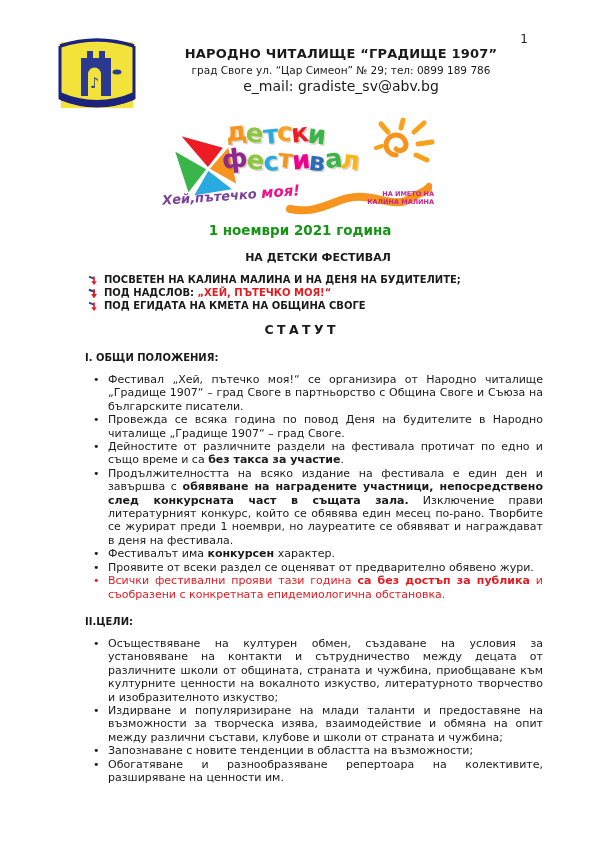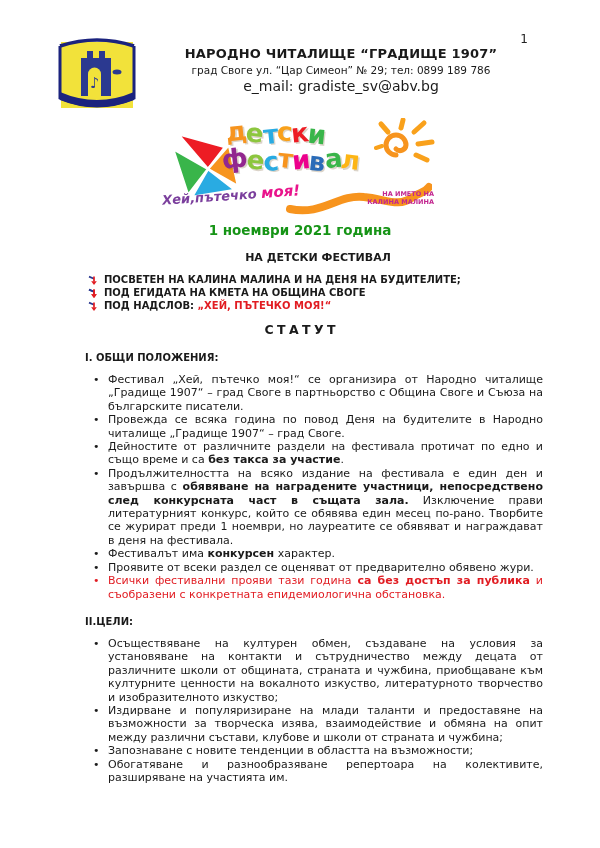--- a/index.html
+++ b/index.html
@@ -127,26 +127,26 @@
         </svg><span>ПОСВЕТЕН НА КАЛИНА МАЛИНА И НА ДЕНЯ НА БУДИТЕЛИТЕ;</span></li>
       <li><svg width="10" height="11" viewBox="0 0 10 11">
           <path d="M1 1.6 L6 3.8" stroke="#2B3990" stroke-width="1.7" fill="none"></path>
           <path d="M6 1.4 L6 6.6" stroke="#E11C22" stroke-width="1.7" fill="none"></path>
           <path d="M6 10 L3.2 6.2 L8.8 6.2 Z" fill="#E11C22"></path>
         </svg></li>
       <li><svg width="10" height="11" viewBox="0 0 10 11">
           <path d="M1 1.6 L6 3.8" stroke="#2B3990" stroke-width="1.7" fill="none"></path>
           <path d="M6 1.4 L6 6.6" stroke="#E11C22" stroke-width="1.7" fill="none"></path>
           <path d="M6 10 L3.2 6.2 L8.8 6.2 Z" fill="#E11C22"></path>
-        </svg><span>ПОД ЕГИДАТА  НА КМЕТА НА ОБЩИНА СВОГЕ</span></li>
+        </svg><span>ПОД НАДСЛОВ: </span><span style="color: rgb(225, 28, 34);">„ХЕЙ, ПЪТЕЧКО МОЯ!“</span></li>
       <li><svg width="10" height="11" viewBox="0 0 10 11">
           <path d="M1 1.6 L6 3.8" stroke="#2B3990" stroke-width="1.7" fill="none"></path>
           <path d="M6 1.4 L6 6.6" stroke="#E11C22" stroke-width="1.7" fill="none"></path>
           <path d="M6 10 L3.2 6.2 L8.8 6.2 Z" fill="#E11C22"></path>
-        </svg><span>ПОД НАДСЛОВ: </span><span style="color: rgb(225, 28, 34);">„ХЕЙ, ПЪТЕЧКО МОЯ!“</span></li>
+        </svg><span>ПОД ЕГИДАТА  НА КМЕТА НА ОБЩИНА СВОГЕ</span></li>
     </ul>
 
   <div class="statute-heading">С Т А Т У Т</div>
 
   <div class="content">
     <div class="section">
       <div class="section-title">I. ОБЩИ ПОЛОЖЕНИЯ:</div>
       <ul class="dot-list">
           <li><span class="marker" style="color: rgb(26, 26, 26);">•</span><span>Фестивал „Хей, пътечко моя!“ се организира от Народно читалище „Градище 1907“ – град Своге в партньорство с Община Своге и Съюза на българските писатели.</span></li>
           <li><span class="marker" style="color: rgb(26, 26, 26);">•</span><span>Провежда се всяка година по повод Деня на будителите  в  Народно читалище „Градище 1907“ – град Своге.</span></li>
@@ -156,18 +156,18 @@
           <li><span class="marker" style="color: rgb(26, 26, 26);">•</span><span>Проявите от всеки раздел се оценяват от предварително обявено жури.</span></li>
           <li><span class="marker" style="color: rgb(225, 28, 34);">•</span><span style="color: rgb(225, 28, 34);">Всички фестивални прояви тази година </span><span style="font-weight: bold; color: rgb(225, 28, 34);">са без достъп за публика</span><span style="color: rgb(225, 28, 34);"> и съобразени с конкретната епидемиологична обстановка.</span></li>
         </ul>
     </div>
     <div class="section sec2">
       <div class="section-title">II.ЦЕЛИ:</div>
       <ul class="dot-list">
           <li><span class="marker" style="color: rgb(26, 26, 26);">•</span><span>Осъществяване на културен обмен, създаване на условия за установяване на контакти и сътрудничество между децата от различните школи от общината, страната и чужбина, приобщаване към културните ценности на вокалното изкуство, литературното творчество и изобразителното изкуство;</span></li>
           <li><span class="marker" style="color: rgb(26, 26, 26);">•</span><span>Издирване и популяризиране на млади таланти и предоставяне на възможности за творческа изява, взаимодействие и обмяна на опит между различни състави, клубове и школи от страната и чужбина;</span></li>
           <li><span class="marker" style="color: rgb(26, 26, 26);">•</span><span>Запознаване с новите тенденции в областта на възможности;</span></li>
-          <li><span class="marker" style="color: rgb(26, 26, 26);">•</span><span>Обогатяване и разнообразяване репертоара на колективите, разширяване на участията им.</span></li>
+          <li><span class="marker" style="color: rgb(26, 26, 26);">•</span><span>Обогатяване и разнообразяване репертоара на колективите, разширяване на ценности им.</span></li>
         </ul>
     </div>
   </div>
 
 </div>
 
 </body></html>

